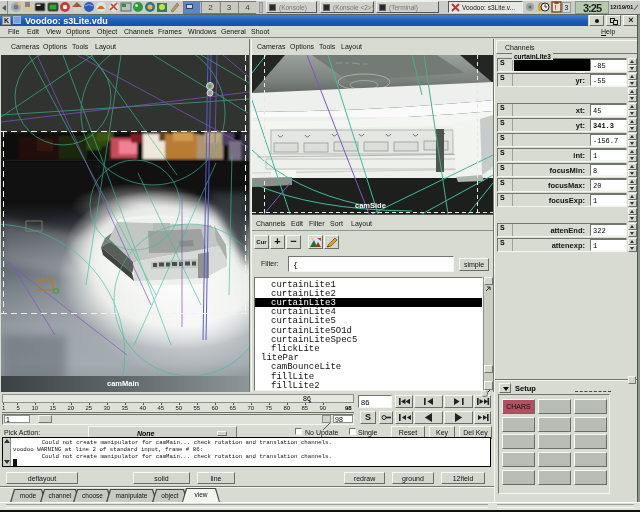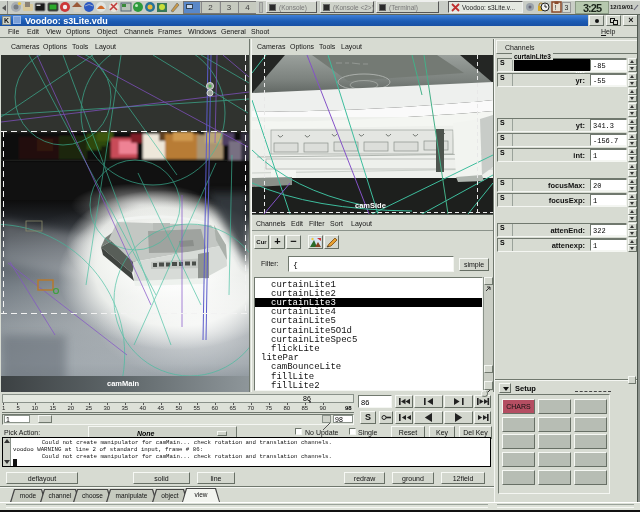--- a/index.html
+++ b/index.html
@@ -467,29 +467,36 @@
         </div>
       </div>
       <div class="ab btn" style="left:133px;top:34px;width:9px;height:7px;"></div>
       <div class="ab btn" style="left:133px;top:41px;width:9px;height:7px;"></div>
       <div class="ab" style="left:135px;top:36px;width:0;height:0;border-left:2.5px solid transparent;border-right:2.5px solid transparent;border-bottom:3px solid #333;"></div>
       <div class="ab" style="left:135px;top:43px;width:0;height:0;border-left:2.5px solid transparent;border-right:2.5px solid transparent;border-top:3px solid #333;"></div>
       <div class="ab btn" style="left:133px;top:49px;width:9px;height:7px;"></div>
       <div class="ab btn" style="left:133px;top:56px;width:9px;height:7px;"></div>
       <div class="ab" style="left:135px;top:51px;width:0;height:0;border-left:2.5px solid transparent;border-right:2.5px solid transparent;border-bottom:3px solid #333;"></div>
       <div class="ab" style="left:135px;top:58px;width:0;height:0;border-left:2.5px solid transparent;border-right:2.5px solid transparent;border-top:3px solid #333;"></div>
+      <div class="ab" style="left:2px;top:64px;width:130px;height:14px;background:#d7dbd2;border:1px solid #70786e;border-bottom-color:#f4f6f2;border-right-color:#f4f6f2;">
+        <div class="ab" style="left:0;top:0;width:15px;height:12px;border-right:1px solid #9aa29a;font-size:7px;font-weight:bold;padding-left:2px;">S</div>
+        <span class="ab" style="right:41px;top:2px;font-size:7.5px;font-weight:bold;color:#111;">xt:</span>
+        <div class="ab sunken" style="left:92px;top:0px;width:37px;height:12px;background:#fff;">
+          <span class="ab mono" style="left:2px;top:2px;font-size:7px;">45</span>
+        </div>
+      </div>
       <div class="ab btn" style="left:133px;top:64px;width:9px;height:7px;"></div>
       <div class="ab btn" style="left:133px;top:71px;width:9px;height:7px;"></div>
       <div class="ab" style="left:135px;top:66px;width:0;height:0;border-left:2.5px solid transparent;border-right:2.5px solid transparent;border-bottom:3px solid #333;"></div>
       <div class="ab" style="left:135px;top:73px;width:0;height:0;border-left:2.5px solid transparent;border-right:2.5px solid transparent;border-top:3px solid #333;"></div>
       <div class="ab" style="left:2px;top:79px;width:130px;height:14px;background:#d7dbd2;border:1px solid #70786e;border-bottom-color:#f4f6f2;border-right-color:#f4f6f2;">
         <div class="ab" style="left:0;top:0;width:15px;height:12px;border-right:1px solid #9aa29a;font-size:7px;font-weight:bold;padding-left:2px;">S</div>
         <span class="ab" style="right:41px;top:2px;font-size:7.5px;font-weight:bold;color:#111;">yt:</span>
         <div class="ab sunken" style="left:92px;top:0px;width:37px;height:12px;background:#fff;">
-          <span class="ab mono" style="left:2px;top:2px;font-size:7px;">341.3</span>
+          <span class="ab mono" style="left:2px;top:2px;font-size:7px;font-weight:bold;">341.3</span>
         </div>
       </div>
       <div class="ab btn" style="left:133px;top:79px;width:9px;height:7px;"></div>
       <div class="ab btn" style="left:133px;top:86px;width:9px;height:7px;"></div>
       <div class="ab" style="left:135px;top:81px;width:0;height:0;border-left:2.5px solid transparent;border-right:2.5px solid transparent;border-bottom:3px solid #333;"></div>
       <div class="ab" style="left:135px;top:88px;width:0;height:0;border-left:2.5px solid transparent;border-right:2.5px solid transparent;border-top:3px solid #333;"></div>
       <div class="ab" style="left:2px;top:94px;width:130px;height:14px;background:#d7dbd2;border:1px solid #70786e;border-bottom-color:#f4f6f2;border-right-color:#f4f6f2;">
         <div class="ab" style="left:0;top:0;width:15px;height:12px;border-right:1px solid #9aa29a;font-size:7px;font-weight:bold;padding-left:2px;">S</div>
         <span class="ab" style="right:41px;top:12px;font-size:7.5px;font-weight:bold;color:#111;">zt:</span>
         <div class="ab sunken" style="left:92px;top:0px;width:37px;height:12px;background:#fff;">
@@ -504,20 +511,27 @@
         <div class="ab" style="left:0;top:0;width:15px;height:12px;border-right:1px solid #9aa29a;font-size:7px;font-weight:bold;padding-left:2px;">S</div>
         <span class="ab" style="right:41px;top:2px;font-size:7.5px;font-weight:bold;color:#111;">int:</span>
         <div class="ab sunken" style="left:92px;top:0px;width:37px;height:12px;background:#fff;">
           <span class="ab mono" style="left:2px;top:2px;font-size:7px;">1</span>
         </div>
       </div>
       <div class="ab btn" style="left:133px;top:109px;width:9px;height:7px;"></div>
       <div class="ab btn" style="left:133px;top:116px;width:9px;height:7px;"></div>
       <div class="ab" style="left:135px;top:111px;width:0;height:0;border-left:2.5px solid transparent;border-right:2.5px solid transparent;border-bottom:3px solid #333;"></div>
       <div class="ab" style="left:135px;top:118px;width:0;height:0;border-left:2.5px solid transparent;border-right:2.5px solid transparent;border-top:3px solid #333;"></div>
+      <div class="ab" style="left:2px;top:124px;width:130px;height:14px;background:#d7dbd2;border:1px solid #70786e;border-bottom-color:#f4f6f2;border-right-color:#f4f6f2;">
+        <div class="ab" style="left:0;top:0;width:15px;height:12px;border-right:1px solid #9aa29a;font-size:7px;font-weight:bold;padding-left:2px;">S</div>
+        <span class="ab" style="right:41px;top:2px;font-size:7.5px;font-weight:bold;color:#111;">focusMin:</span>
+        <div class="ab sunken" style="left:92px;top:0px;width:37px;height:12px;background:#fff;">
+          <span class="ab mono" style="left:2px;top:2px;font-size:7px;">8</span>
+        </div>
+      </div>
       <div class="ab btn" style="left:133px;top:124px;width:9px;height:7px;"></div>
       <div class="ab btn" style="left:133px;top:131px;width:9px;height:7px;"></div>
       <div class="ab" style="left:135px;top:126px;width:0;height:0;border-left:2.5px solid transparent;border-right:2.5px solid transparent;border-bottom:3px solid #333;"></div>
       <div class="ab" style="left:135px;top:133px;width:0;height:0;border-left:2.5px solid transparent;border-right:2.5px solid transparent;border-top:3px solid #333;"></div>
       <div class="ab" style="left:2px;top:139px;width:130px;height:14px;background:#d7dbd2;border:1px solid #70786e;border-bottom-color:#f4f6f2;border-right-color:#f4f6f2;">
         <div class="ab" style="left:0;top:0;width:15px;height:12px;border-right:1px solid #9aa29a;font-size:7px;font-weight:bold;padding-left:2px;">S</div>
         <span class="ab" style="right:41px;top:2px;font-size:7.5px;font-weight:bold;color:#111;">focusMax:</span>
         <div class="ab sunken" style="left:92px;top:0px;width:37px;height:12px;background:#fff;">
           <span class="ab mono" style="left:2px;top:2px;font-size:7px;">20</span>
         </div>

